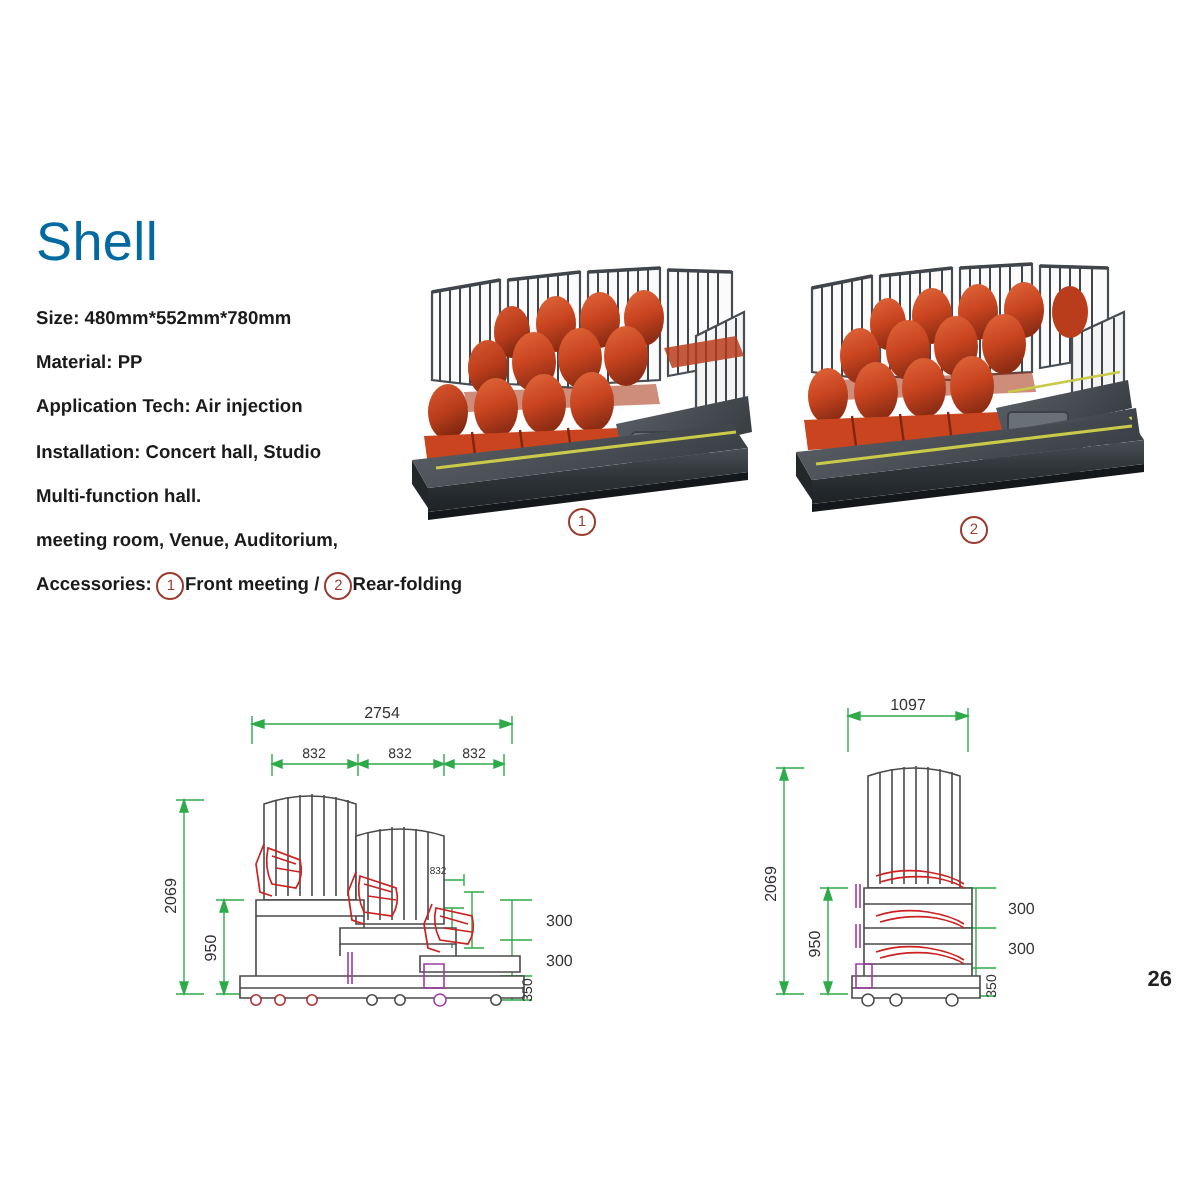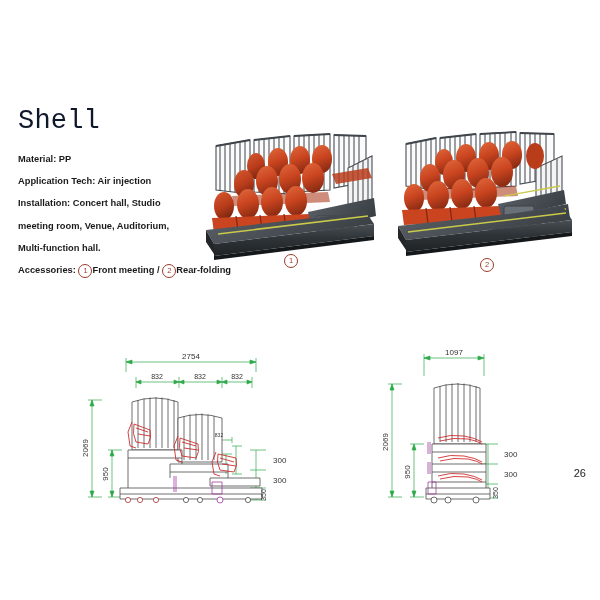--- a/index.html
+++ b/index.html
@@ -10,21 +10,21 @@
     color:#1a1a1a;
     overflow:hidden;
     position:relative;
   }
   .page{position:absolute;inset:0;}
 
   
   .spec{position:absolute;left:18px;top:108px;width:270px;}
   .spec h1{
     font-size:27px;font-weight:400;letter-spacing:.2px;
-    margin:0 0 13px 0;line-height:1;color:#0f172a;font-family:Liberation Mono, monospace;
+    margin:0 0 13px 0;line-height:1;color:#0369a1;
   }
   .spec .line{
     font-size:9.3px;font-weight:700;line-height:22.2px;
     white-space:nowrap;color:#1a1a1a;
   }
 
   
   .photo{position:absolute;}
   .photo .cap{
     position:absolute;left:50%;transform:translateX(-50%);
@@ -35,36 +35,37 @@
     border:1px solid #9a3b2c;border-radius:50%;text-align:center;
     font-size:7.5px;color:#9a3b2c;font-weight:400;
   }
 
   svg{display:block;}
 
   
   .draw{position:absolute;}
 
   .pageno{
-    position:absolute;right:14px;top:467px;
-    font-size:11px;font-weight:400;color:#222;
+    position:absolute;right:14px;top:484px;
+    font-size:11px;font-weight:700;color:#222;
   }
 </style>
 </head>
 <body>
 
 <div class="page">
 
   <div class="spec">
     <h1>Shell</h1>
+    <div class="line">Size: 480mm*552mm*780mm</div>
     <div class="line">Material: PP</div>
     <div class="line">Application Tech: Air injection</div>
     <div class="line">Installation: Concert hall, Studio</div>
+    <div class="line">Multi-function hall.</div>
     <div class="line">meeting room, Venue, Auditorium,</div>
-    <div class="line">Multi-function hall.</div>
     <div class="line">
       <span>Accessories:</span>
       <span class="circ">1</span><span>Front meeting</span>
       <span>/</span>
       <span class="circ">2</span><span>Rear-folding</span>
     </div>
   </div>
 
   <div class="photo" style="left:196px;top:112px;width:190px;height:150px;">
     <svg width="190" height="150" viewBox="0 0 190 150">

